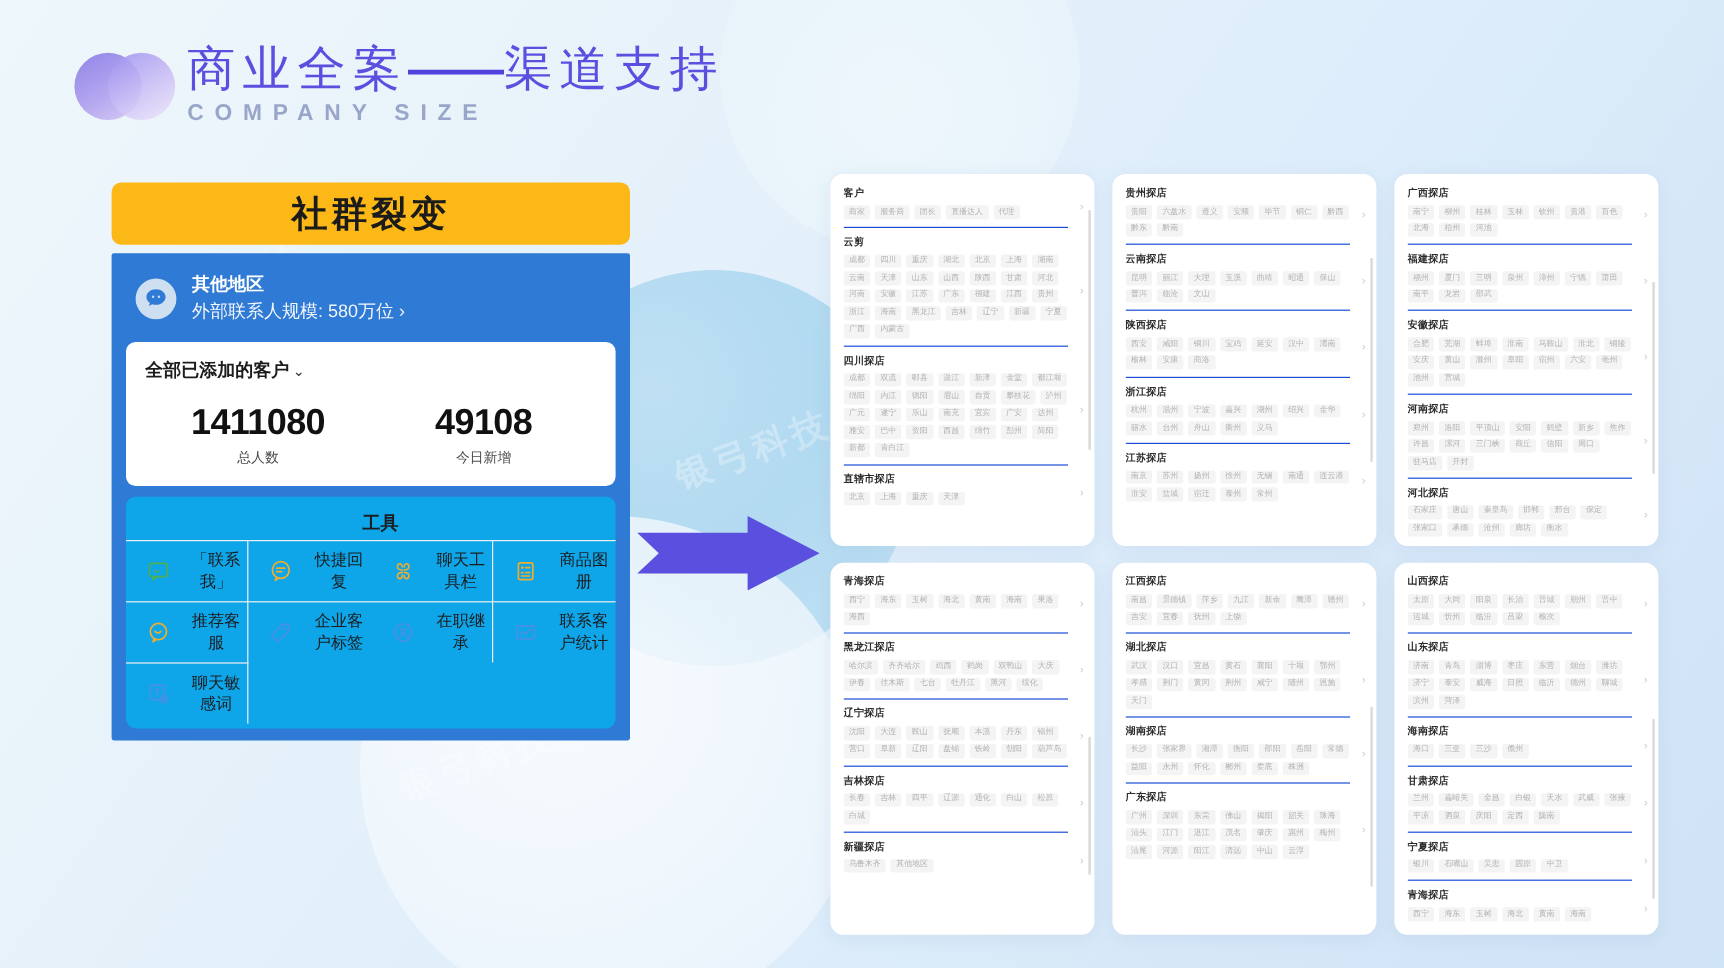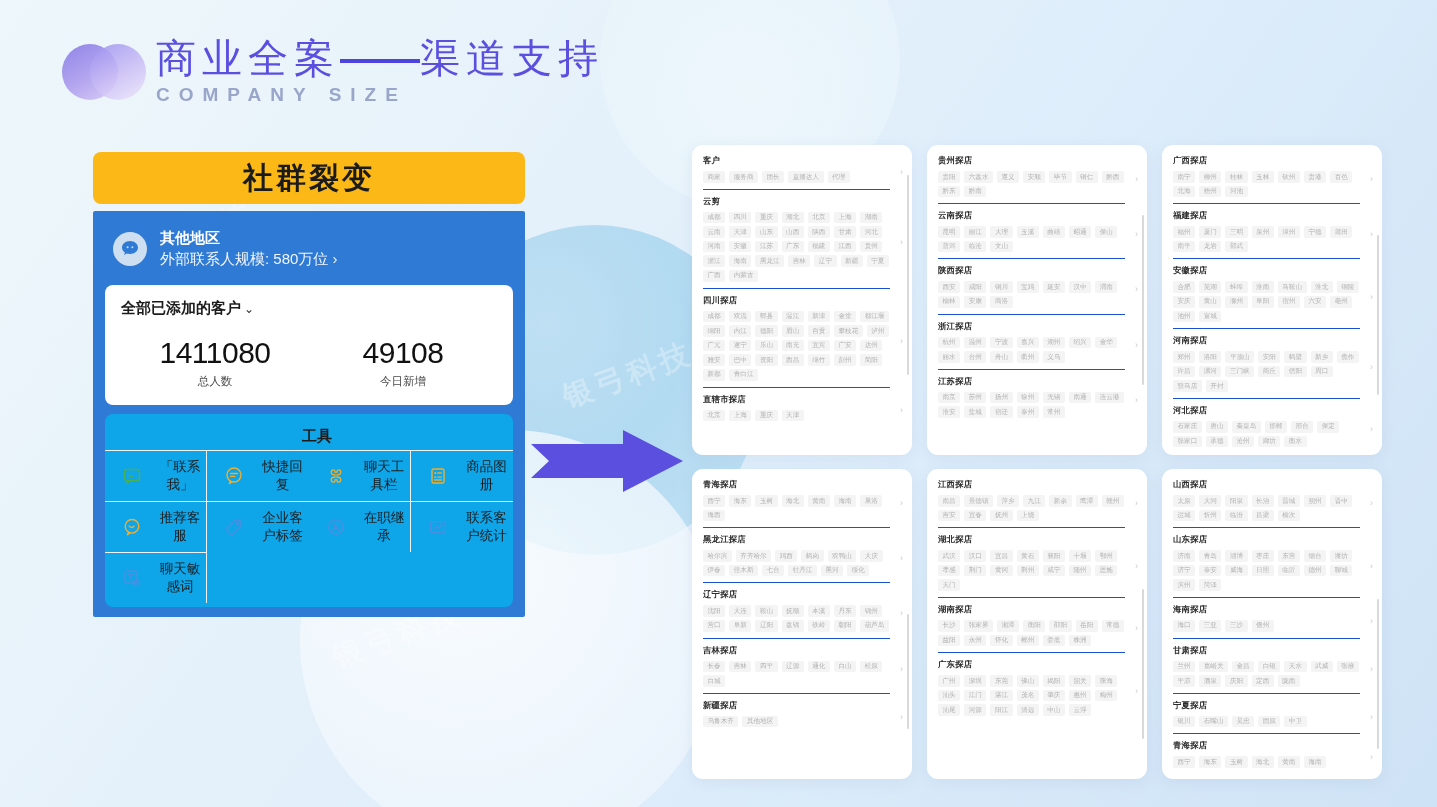--- a/index.html
+++ b/index.html
@@ -42,21 +42,21 @@
      display:flex;align-items:center;justify-content:center;}
   .bubble svg{display:block;}
   .app-head-txt{margin-left:13px;color:#fff;}
   .app-head-txt .t1{font-size:15px;font-weight:700;line-height:1.25;}
   .app-head-txt .t2{font-size:15px;opacity:.93;margin-top:2px;}
   .card{background:#fff;border-radius:8px;margin:0 12px;padding:14px 16px 16px 16px;}
   .card-title{font-size:15px;font-weight:700;color:#1c1c1c;}
   .card-title .chev{font-size:12px;font-weight:400;margin-left:3px;color:#333;}
   .stats{display:flex;margin-top:18px;}
   .stat{flex:1;text-align:center;}
-  .stat .num{font-size:30px;font-weight:400;color:#111;letter-spacing:-.5px;}
+  .stat .num{font-size:30px;font-weight:700;color:#111;letter-spacing:-.5px;}
   .stat .lab{font-size:11.5px;color:#4a4a4a;margin-top:4px;}
   .tools{background:#0ea5e9;border-radius:8px;margin:9px 12px 0 12px;padding:13px 0 4px 0;text-align:center;}
   .tools h3{margin:0 0 4px 16px;font-size:15px;font-weight:700;color:#1c1c1c;}
   .tool-grid{display:grid;grid-template-columns:1fr 1fr 1fr 1fr;}
   .tool{display:flex;align-items:center;height:51px;padding-left:16px;
      border-top:1px solid #f0f0f0;box-sizing:border-box;}
   .tool:nth-child(odd){border-right:1px solid #f0f0f0;}
   .tool .ti{width:22px;height:22px;flex:none;margin-right:11px;display:flex;
      align-items:center;justify-content:center;}
   .tool .tl{font-size:13.5px;color:#1c1c1c;font-weight:500;}

